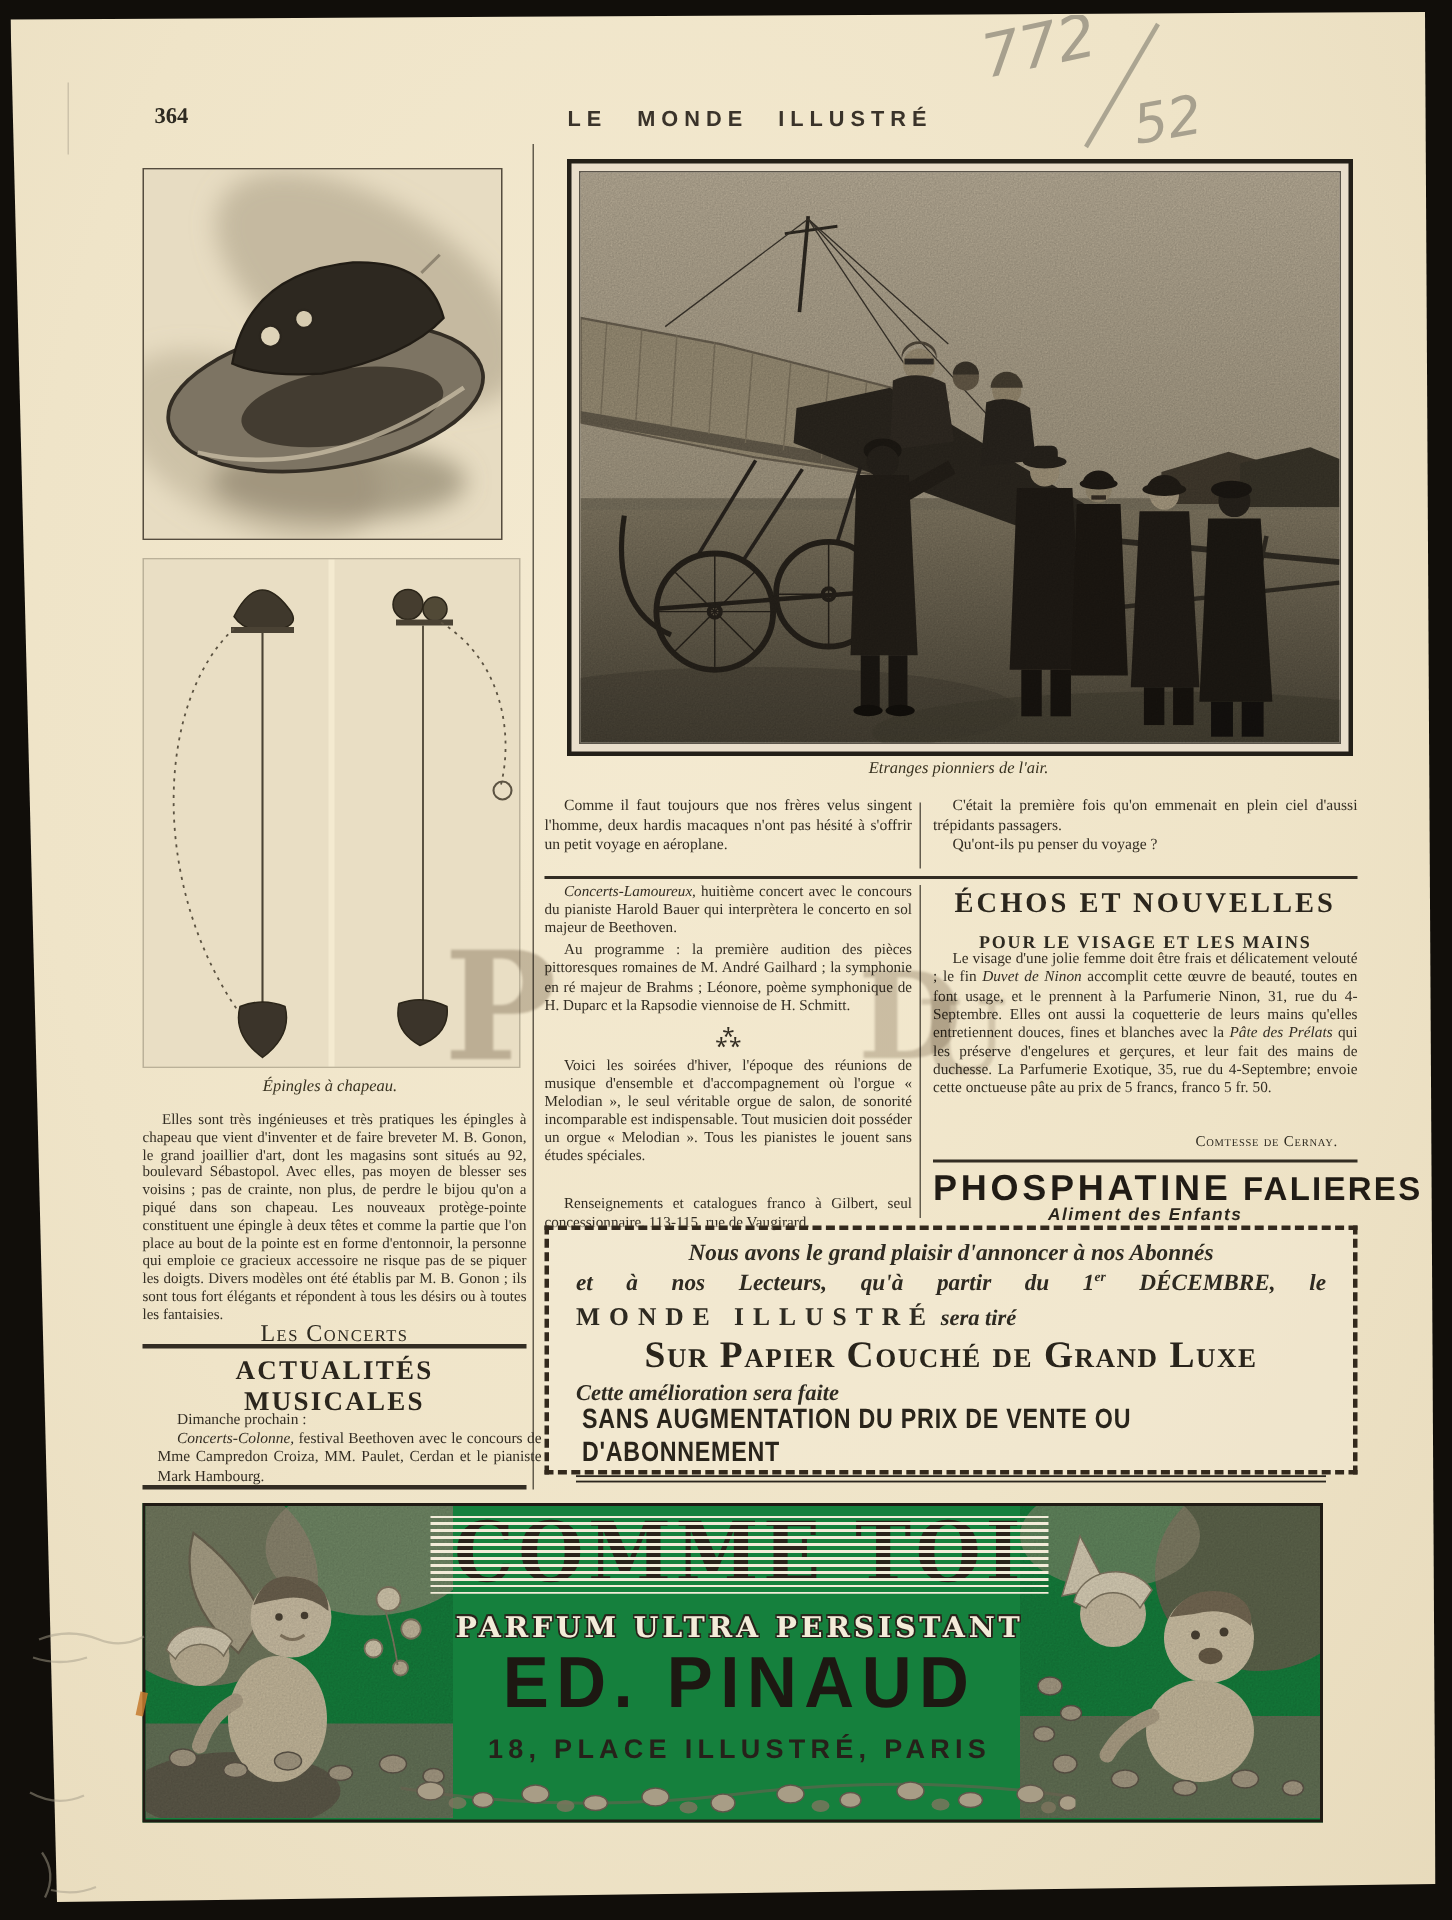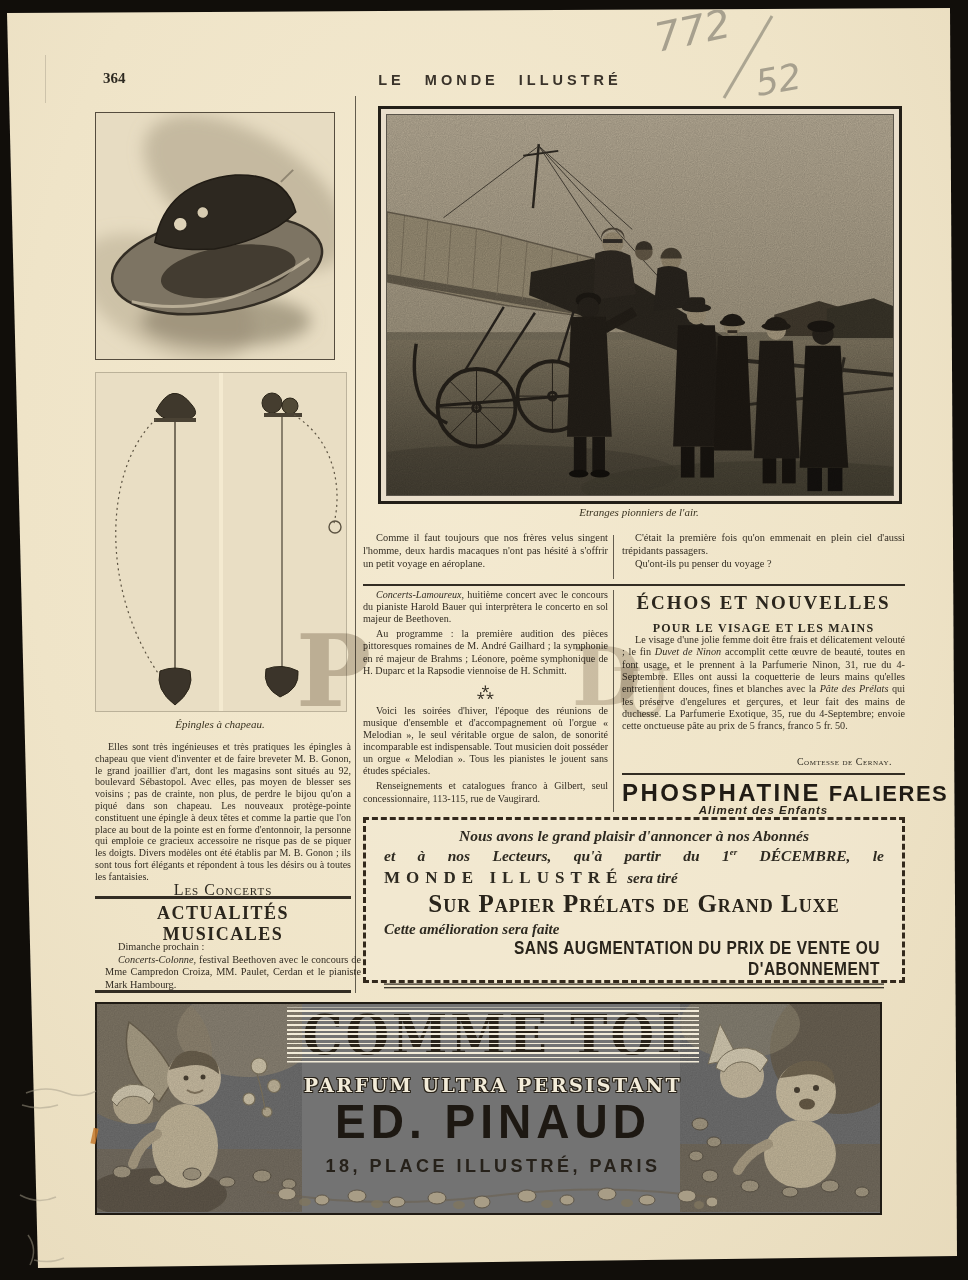--- a/index.html
+++ b/index.html
@@ -27,34 +27,34 @@
   .photo-frame svg{display:block;border:1px solid #5a544a;}
   
   .ann-box{border:3px dashed #33291c;background:rgba(244,235,216,.45);padding:6px 18px 4px 18px;box-sizing:border-box;}
   .ann-l12{font-size:15.5px;font-weight:700;font-style:italic;line-height:1.3;}
   .ann-l1{text-align:center;}
   .ann-l2{text-align:justify;text-align-last:justify;}
   .ann-brand{font-weight:700;font-size:17px;letter-spacing:6px;font-style:normal;}
   .ann-l3{font-size:15px;font-style:italic;font-weight:700;margin-top:2px;}
   .ann-l4{font-variant:small-caps;font-weight:700;font-size:25px;letter-spacing:1px;text-align:center;margin-top:2px;color:#29241b;}
   .ann-l5{font-size:15px;font-weight:700;font-style:italic;margin-top:3px;}
-  .ann-l6{text-align:right;margin-top:3px;}
+  .ann-l6{text-align:left;margin-top:3px;}
   .ann-l6 span{display:inline-block;font-family:"Liberation Sans",sans-serif;font-weight:700;font-size:15.5px;
                letter-spacing:.5px;transform:scaleY(1.2);border-bottom:4px double #2a251d;padding:0 4px 3px 4px;color:#29241b;}
   
   .echos-head{font-size:19px;font-weight:700;letter-spacing:2px;text-align:center;color:#2b261d;}
   .echos-sub{font-size:12px;font-weight:700;letter-spacing:1.2px;text-align:center;margin-top:4px;}
   .smallcaps{font-variant:small-caps;}
   .phos-title{font-family:"Liberation Sans",sans-serif;text-align:center;color:#211c15;white-space:nowrap;}
   .phos-b{font-weight:800;font-size:24px;letter-spacing:2.5px;}
   .phos-l{font-weight:600;font-size:22px;letter-spacing:1.5px;}
   .phos-sub{font-size:11.5px;font-weight:700;font-style:italic;text-align:center;letter-spacing:1px;
             font-family:"Liberation Sans",sans-serif;color:#2a251c;}
   
-  .ad{background:#737373;border:2.5px solid #201b14;box-sizing:border-box;}
+  .ad{background:#15803d;border:2.5px solid #201b14;box-sizing:border-box;}
   .ad-center{position:absolute;left:190px;width:412px;text-align:center;}
   .comme{position:relative;font-family:"DejaVu Serif",serif;font-weight:700;font-size:50px;letter-spacing:3px;
          color:#29231a;transform:scaleY(1.1);line-height:1.0;}
   .comme .stripes{position:absolute;inset:0;
          background:repeating-linear-gradient(180deg, rgba(0,0,0,0) 0 2.6px, #f3ecd9 2.6px 4.2px);}
   .parfum{font-family:"DejaVu Serif",serif;font-weight:700;font-size:19px;letter-spacing:2.5px;color:#f3ecd9;
           text-shadow:-1px 0 #2a241b,1px 0 #2a241b,0 -1px #2a241b,0 1px #2a241b,-1px -1px #2a241b,1px 1px #2a241b,-1px 1px #2a241b,1px -1px #2a241b;}
   .pinaud{font-family:"Liberation Sans",sans-serif;font-weight:800;font-size:46px;letter-spacing:5px;color:#1d1812;
           transform:scaleY(1.05);line-height:1;}
   .address{font-family:"Liberation Sans",sans-serif;font-weight:700;font-size:18px;letter-spacing:3.5px;color:#26211a;}
@@ -270,38 +270,38 @@
     <span class="ind">Qu'ont-ils pu penser du voyage ?</span>
   </div>
   <div class="abs rule" style="left:363px;top:584px;width:542px;height:2px;"></div>
   <div class="abs rule" style="left:613px;top:590px;width:1px;height:222px;opacity:.75;"></div>
 
   <div class="abs body-text" style="left:363px;top:589px;width:245px;font-size:10.1px;line-height:1.2;">
     <p style="margin:0;"><span style="display:inline-block;width:13px;"></span><span class="it">Concerts-Lamoureux,</span><span> huitième concert avec le concours du pianiste Harold Bauer qui interprètera le concerto en sol majeur de Beethoven.</span></p>
     <p style="margin:3px 0 0 0;" class="ind">Au programme : la première audition des pièces pittoresques romaines de M. André Gailhard ; la symphonie en ré majeur de Brahms ; Léonore, poème symphonique de H. Duparc et la Rapsodie viennoise de H. Schmitt.</p>
     <div style="text-align:center;font-size:15px;margin:6px 0 4px 0;">⁂</div>
     <p style="margin:0;" class="ind">Voici les soirées d'hiver, l'époque des réunions de musique d'ensemble et d'accompagnement où l'orgue « Melodian », le seul véritable orgue de salon, de sonorité incomparable est indispensable. Tout musicien doit posséder un orgue « Melodian ». Tous les pianistes le jouent sans études spéciales.</p>
-    <p style="margin:3px 0 0 0;" class="ind">Renseignements et catalogues franco à Gilbert, seul concessionnaire, 113-115, rue de Vaugirard.</p>
+    <p style="margin:20px 0 0 0;" class="ind">Renseignements et catalogues franco à Gilbert, seul concessionnaire, 113-115, rue de Vaugirard.</p>
   </div>
 
   <div class="abs echos-head" style="left:622px;top:592px;width:283px;">ÉCHOS ET NOUVELLES</div>
   <div class="abs echos-sub" style="left:622px;top:617px;width:283px;">POUR LE VISAGE ET LES MAINS</div>
   <div class="abs body-text" style="left:622px;top:634px;width:283px;font-size:10.2px;line-height:1.21;">
     <span style="display:inline-block;width:13px;"></span><span>Le visage d'une jolie femme doit être frais et délicatement velouté ; le fin </span><span class="it">Duvet de Ninon</span><span> accomplit cette œuvre de beauté, toutes en font usage, et le prennent à la Parfumerie Ninon, 31, rue du 4-Septembre. Elles ont aussi la coquetterie de leurs mains qu'elles entretiennent douces, fines et blanches avec la </span><span class="it">Pâte des Prélats</span><span> qui les préserve d'engelures et gerçures, et leur fait des mains de duchesse. La Parfumerie Exotique, 35, rue du 4-Septembre; envoie cette onctueuse pâte au prix de 5 francs, franco 5 fr. 50.</span>
   </div>
   <div class="abs smallcaps" style="left:622px;top:756px;width:270px;text-align:right;font-size:10px;letter-spacing:.5px;">Comtesse de Cernay.</div>
   <div class="abs rule" style="left:622px;top:773px;width:283px;height:2px;"></div>
   <div class="abs phos-title" style="left:622px;top:779px;width:283px;"><span class="phos-b">PHOSPHATINE</span><span class="phos-l"> FALIERES</span></div>
   <div class="abs phos-sub" style="left:622px;top:804px;width:283px;">Aliment des Enfants</div>
 
   <div class="abs ann-box" style="left:363px;top:817px;width:542px;height:166px;">
     <div class="ann-l12 ann-l1">Nous avons le grand plaisir d'annoncer à nos Abonnés</div>
     <div class="ann-l12 ann-l2"><span>et à nos Lecteurs, qu'à partir du 1</span><sup style="font-size:9px;">er</sup><span> DÉCEMBRE, le</span></div>
     <div class="ann-l3"><span class="ann-brand">MONDE ILLUSTRÉ</span><span> sera tiré</span></div>
-    <div class="ann-l4">Sur Papier Prélats de Grand Luxe</div>
+    <div class="ann-l4">Sur Papier Couché de Grand Luxe</div>
     <div class="ann-l5">Cette amélioration sera faite</div>
     <div class="ann-l6"><span>SANS AUGMENTATION DU PRIX DE VENTE OU D'ABONNEMENT</span></div>
   </div>
 
   <div class="ghost" style="left:296px;top:612px;font-size:100px;opacity:.33;">P</div>
   <div class="ghost" style="left:572px;top:630px;font-size:80px;opacity:.28;">D</div>
   <div class="ghost" style="left:612px;top:652px;font-size:68px;opacity:.22;">U</div>
 
   <div class="abs ad" style="left:95px;top:1002px;width:787px;height:213px;">
 

